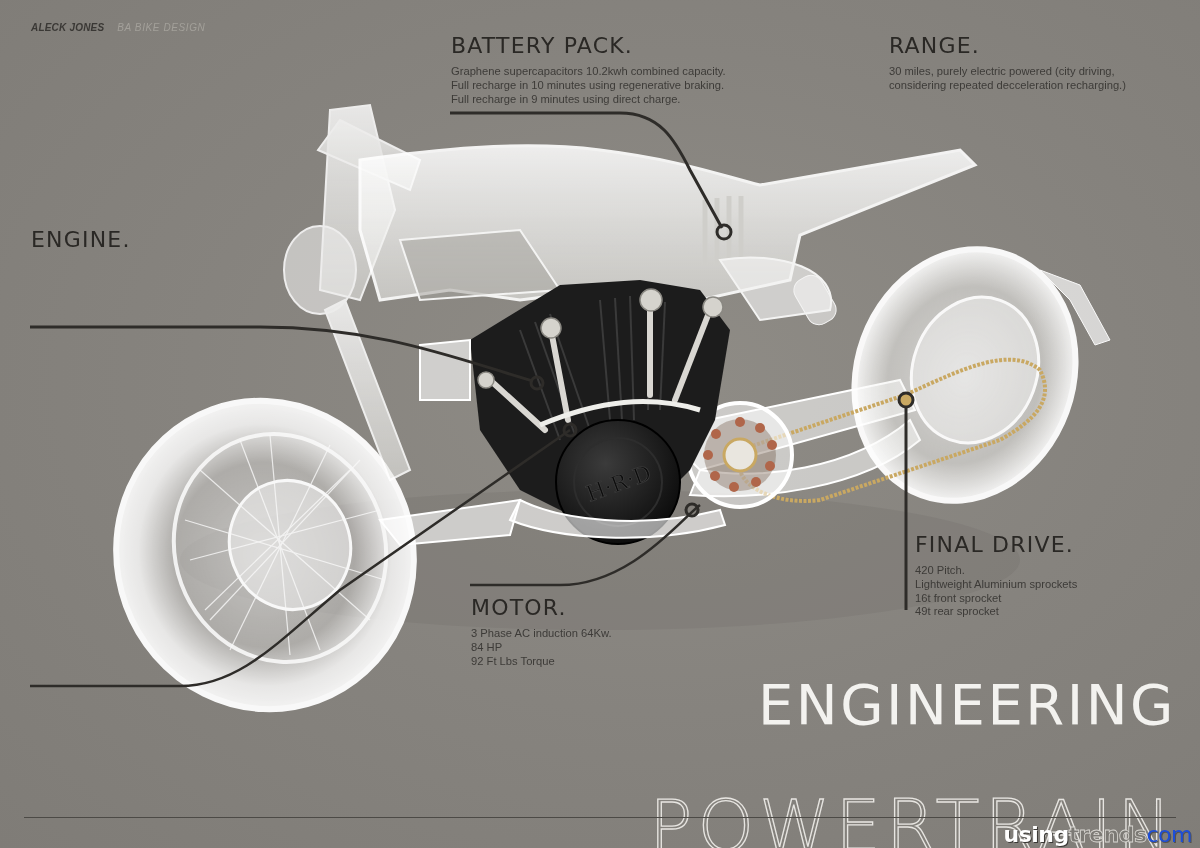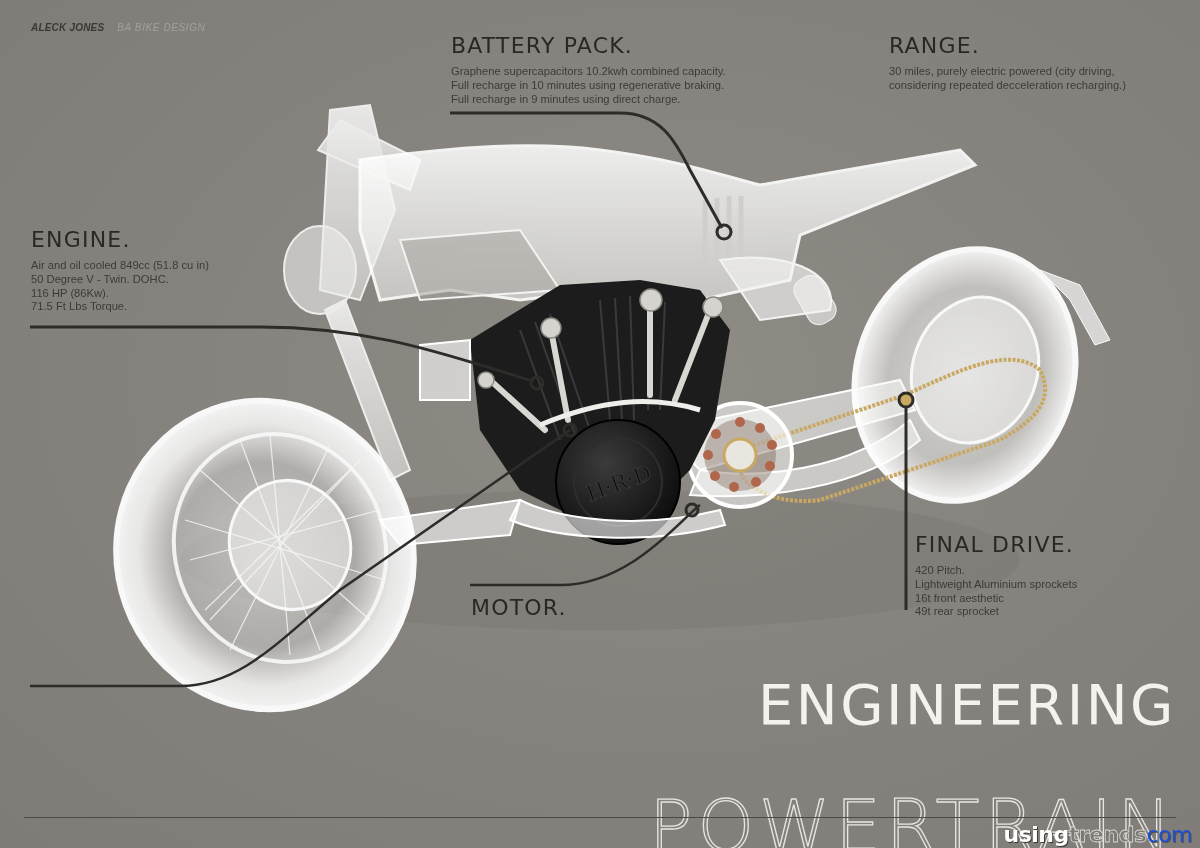--- a/index.html
+++ b/index.html
@@ -221,40 +221,39 @@
   <div class="callout" id="range">
     <h2>RANGE.</h2>
     <div class="body">
       <p>30 miles, purely electric powered (city driving,</p>
       <p>considering repeated decceleration recharging.)</p>
     </div>
   </div>
 
   <div class="callout" id="engine">
     <h2>ENGINE.</h2>
-    <div class="body">
-      <p>Air and oil cooled 849cc (51.8 cu in)</p>
-      <p>50 Degree V - Twin. DOHC.</p>
-      <p>116 HP (86Kw).</p>
-      <p>71.5 Ft Lbs Torque.</p>
-    </div>
   </div>
 
   <div class="callout" id="final">
     <h2>FINAL DRIVE.</h2>
     <div class="body">
       <p>420 Pitch.</p>
       <p>Lightweight Aluminium sprockets</p>
-      <p>16t front aesthetic</p>
+      <p>16t front sprocket</p>
       <p>49t rear sprocket</p>
     </div>
   </div>
 
   <div class="callout" id="motor">
     <h2>MOTOR.</h2>
+    <div class="body">
+      <p>3 Phase AC induction 64Kw.</p>
+      <p>84 HP</p>
+      <p>92 Ft Lbs Torque</p>
+    </div>
   </div>
 
 
   <div class="headline l1">ENGINEERING</div>
   <div class="headline l2">POWERTRAIN</div>
 
   <div class="rule"></div>
 
   <div class="brand">
     <span class="b1">using</span><span class="b2">trends</span><span class="b3">com</span>

